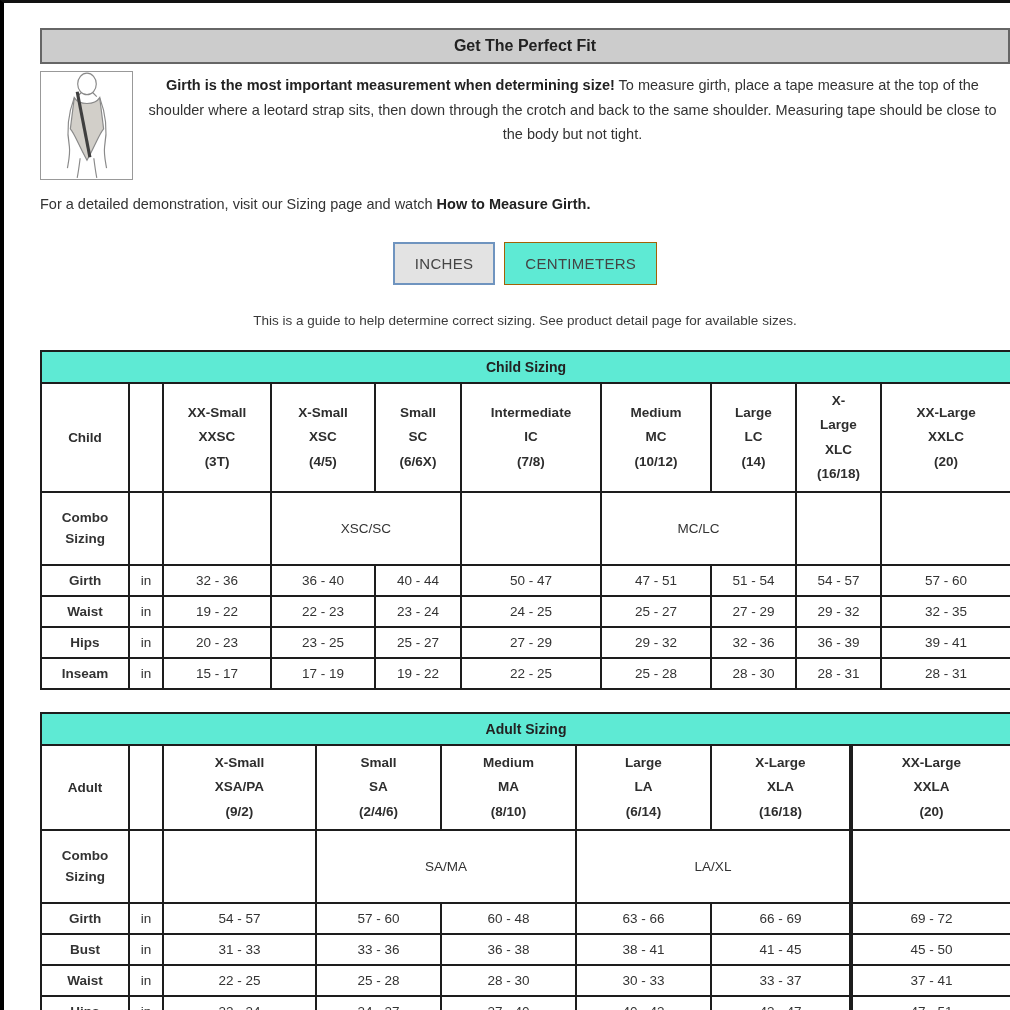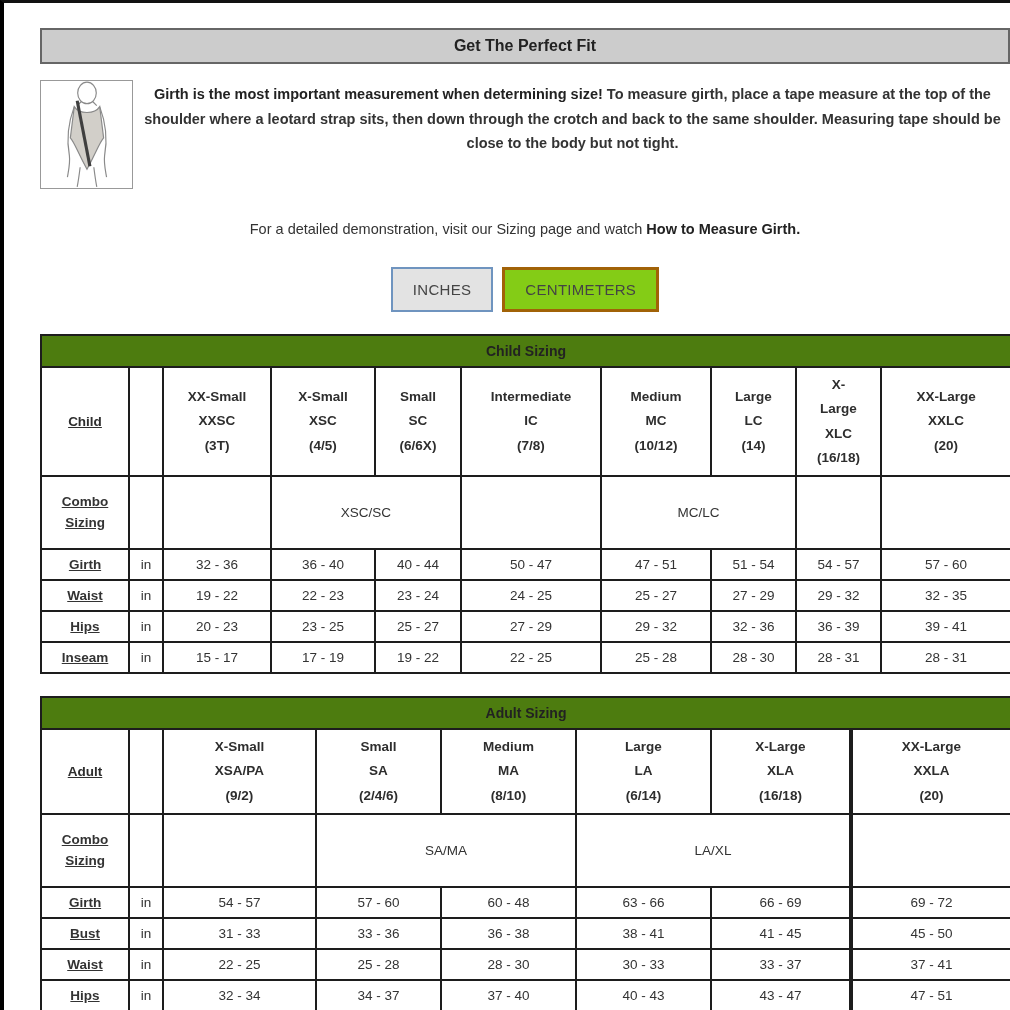--- a/index.html
+++ b/index.html
@@ -18,40 +18,40 @@
   .title-bar {
     background: #cccccc;
     border: 2px solid #666;
     text-align: center;
     font-weight: bold;
     font-size: 16px;
     color: #222;
     padding: 7px 0;
   }
 
-  .intro-row { display: flex; margin-top: 16px; font-weight: bold; }
+  .intro-row { display: flex; margin-top: 7px; }
   .figure-box {
     width: 93px; height: 109px;
     border: 1px solid #999;
     flex: 0 0 auto;
     background: #fff;
   }
   .intro-text {
     flex: 1 1 auto;
     text-align: center;
     font-size: 14.5px;
     line-height: 1.7;
     color: #333;
     padding: 2px 6px 0 8px;
   }
   .intro-text b, .demo-line b { color: #222; }
 
   .demo-line {
-    margin-top: 32px;
-    text-align: center;
+    margin-top: 16px;
+    text-align: left;
     font-size: 14.5px;
     color: #333;
   }
 
   .unit-buttons {
     margin-top: 30px;
     display: flex;
     justify-content: center;
     gap: 9px;
   }
@@ -62,22 +62,22 @@
     padding: 11px 20px;
     cursor: pointer;
     letter-spacing: 0.3px;
   }
   .btn-inches {
     background: #e3e3e3;
     border: 2px solid #6f94bf;
     min-width: 98px;
   }
   .btn-cm {
-    background: #84cc16;
-    border: 3px solid #a16207;
+    background: #5eead4;
+    border: 1px solid #a16207;
   }
 
   .guide-note {
     margin-top: 28px;
     text-align: center;
     font-size: 13.5px;
     color: #3a3a3a;
   }
 
   table.size-table {
@@ -89,29 +89,29 @@
   .size-table td {
     border: 2px solid #1d1d1d;
     text-align: center;
     vertical-align: middle;
     font-size: 13.5px;
     color: #333;
     padding: 7px 2px;
     overflow: hidden;
   }
   .size-table .tbl-title td {
-    background: #4d7c0f;
+    background: #5eead4;
     font-weight: bold;
     font-size: 14px;
     color: #222;
     padding: 7px 0;
   }
   .size-table .hdr td { font-weight: bold; color: #2e2e2e; padding: 5px 20px; }
   .hdr-line { line-height: 1.8; }
-  .row-label { font-weight: bold; color: #2e2e2e; text-decoration: underline; }
+  .row-label { font-weight: bold; color: #2e2e2e; }
   .combo-row td { padding: 28px 2px; }
   .combo-row .row-label { padding: 8px 6px; line-height: 1.5; }
   .thick-left { border-left-width: 4px !important; }
 
   svg .sketch { stroke: #8a8a8a; fill: none; stroke-width: 1.2; }
 </style>
 </head>
 <body>
 
 <div class="content">
@@ -138,20 +138,21 @@
 
   <div class="demo-line">
     <span>For a detailed demonstration, visit our Sizing page and watch </span><b>How to Measure Girth.</b>
   </div>
 
   <div class="unit-buttons">
     <button class="btn btn-inches">INCHES</button>
     <button class="btn btn-cm">CENTIMETERS</button>
   </div>
 
+  <div class="guide-note">This is a guide to help determine correct sizing. See product detail page for available sizes.</div>
 
   <table class="size-table">
     <colgroup>
       <col style="width:88px">
         <col style="width:34px">
         <col style="width:108px">
         <col style="width:104px">
       <col style="width:86px">
         <col style="width:140px">
         <col style="width:110px">

